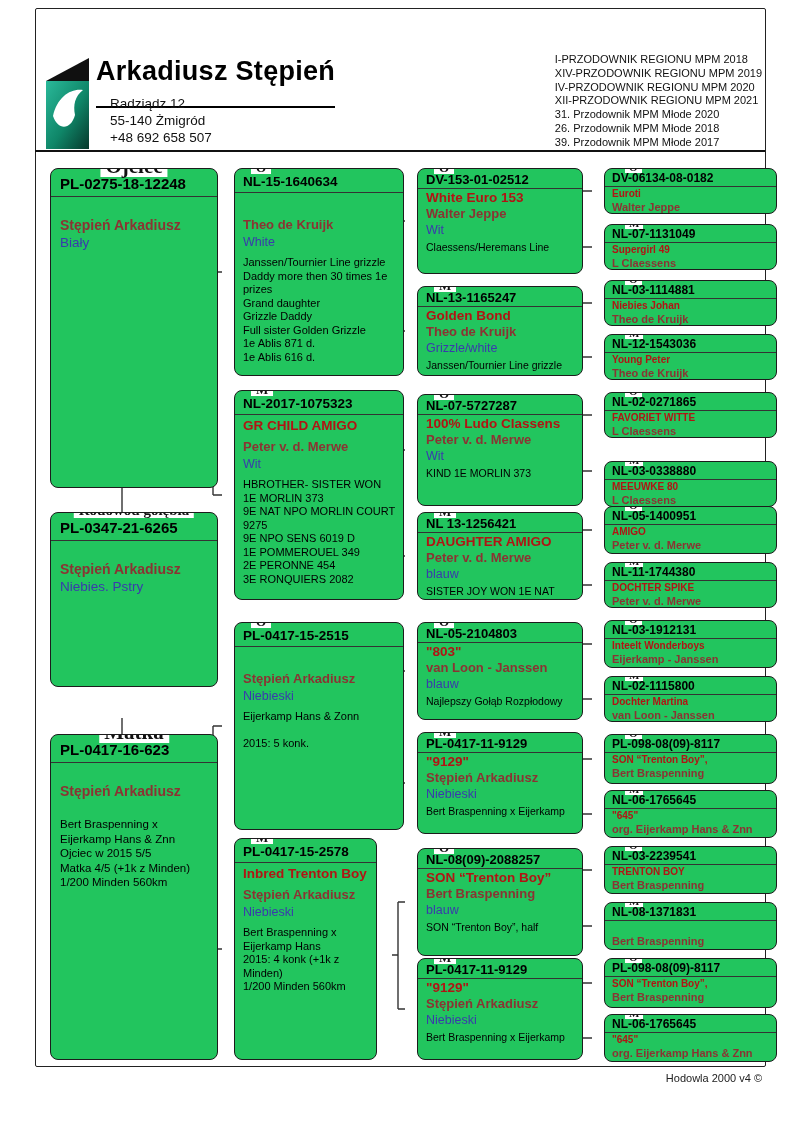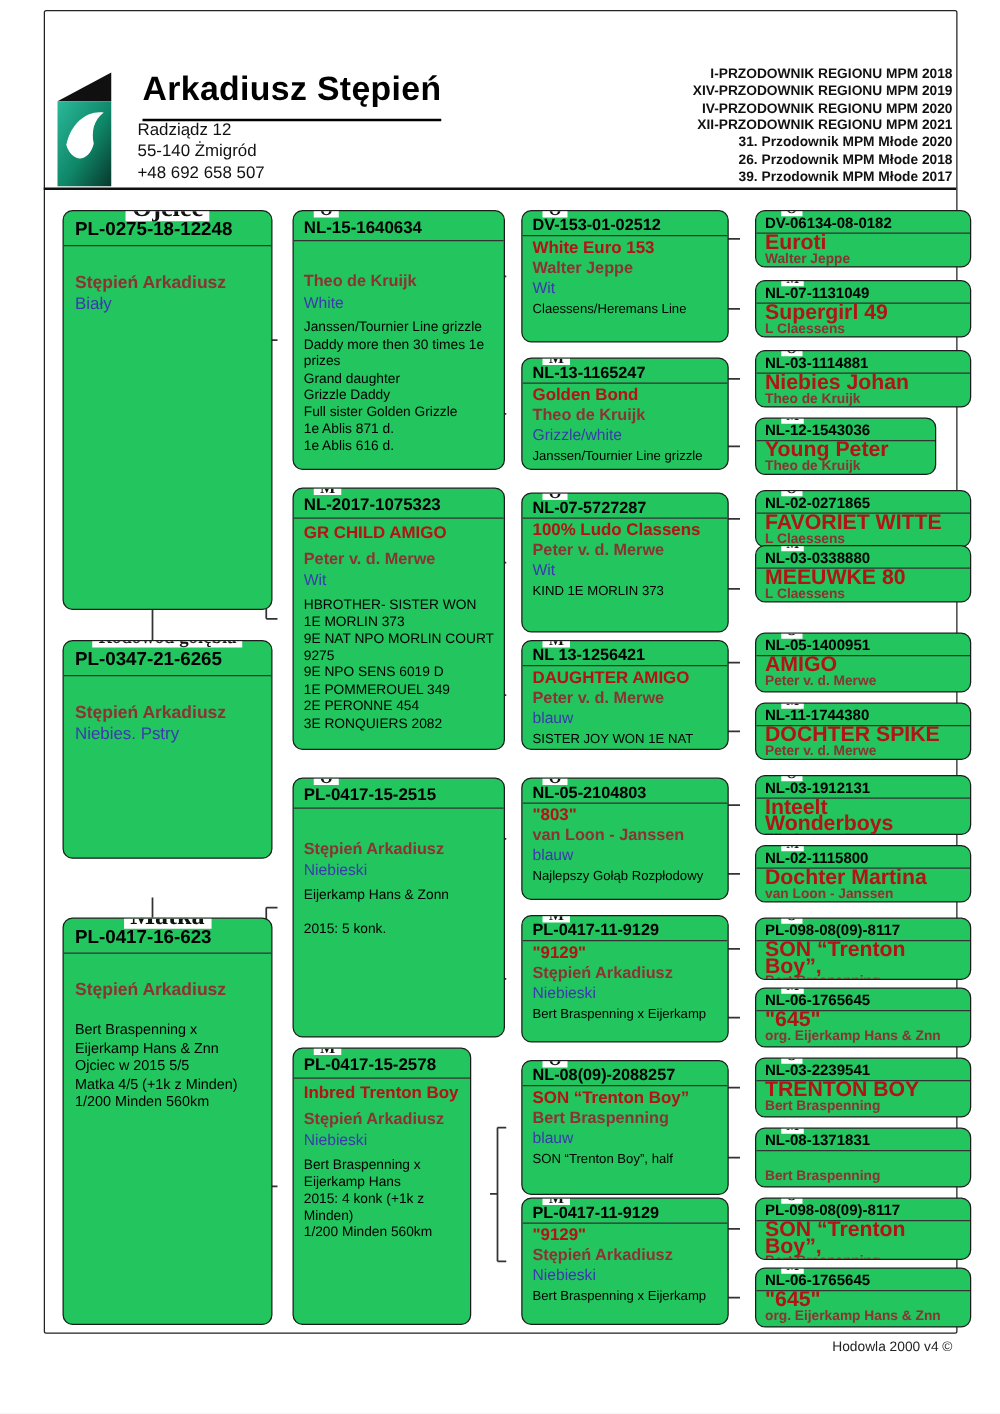--- a/index.html
+++ b/index.html
@@ -2,26 +2,26 @@
 <html><head>
 <meta charset="utf-8">
 <style>
   html,body{margin:0;padding:0;background:#e8e8e8;}
   .page{position:relative;width:800px;height:1131px;background:#ffffff;
         font-family:"Liberation Sans",sans-serif;color:#000;overflow:hidden;margin:0 auto;}
   .frame{position:absolute;left:35px;top:8px;width:729px;height:1057px;
          border:1.5px solid #222;border-radius:2px;}
   .hdr-divider{position:absolute;left:35px;top:150px;width:730px;border-top:2px solid #111;}
   .logo{position:absolute;left:44px;top:54px;}
-  .hdr-name{position:absolute;left:114px;top:56px;font-size:27px;font-weight:bold;
-            border-bottom:2.5px solid #000;padding-bottom:8px;letter-spacing:.3px;white-space:nowrap;}
+  .hdr-name{position:absolute;left:96px;top:56px;font-size:27px;font-weight:bold;
+            border-bottom:2.5px solid #000;padding-bottom:19px;letter-spacing:.3px;white-space:nowrap;}
   .hdr-address{position:absolute;left:110px;top:95px;font-size:13.5px;line-height:17px;
                color:#111;white-space:pre-line;}
-  .hdr-ach{position:absolute;right:38px;top:53px;font-size:11px;font-weight:bold;
-           line-height:13.8px;text-align:right;color:#111;white-space:pre-line;}
+  .hdr-ach{position:absolute;right:38px;top:53px;font-size:11px;font-weight:normal;
+           line-height:13.8px;text-align:left;color:#111;white-space:pre-line;}
   .footer{position:absolute;right:38px;top:1072px;font-size:11px;color:#222;}
 
   .pbox{position:absolute;border:1.6px solid #1c1c1c;border-radius:8px;background:#22c55e;
         box-sizing:border-box;overflow:hidden;margin-left:12px;}
   .legend{position:absolute;background:#fff;padding:0 5px;font-family:"Liberation Serif",serif;
           font-weight:bold;color:#111;line-height:1;}
   .legend.big{left:50%;transform:translateX(-50%);font-size:21px;top:-13px;white-space:nowrap;}
   .legend.mid{left:50%;transform:translateX(-50%);font-size:15px;top:-10px;white-space:nowrap;}
   .legend.om{left:16px;font-size:13px;top:-8px;}
   .g4 .legend.om{left:20px;font-size:11px;top:-7px;padding:0 4px;}
@@ -39,21 +39,21 @@
   .g1 .colorline{font-size:13.5px;padding-left:9px;}
   .g1 .notes{font-size:11.5px;line-height:14.5px;padding:18px 9px 0;}
 
   .g3 .ring{font-size:13px;padding:3px 8px 1px;}
   .g3 .name{padding:1px 8px 0;min-height:16px;}
   .g3 .owner{padding:0 8px;}
   .g3 .colorline{padding:1px 8px 0;}
   .g3 .notes{font-size:10.5px;padding:3px 8px 0;}
 
   .g4 .ring{font-size:12px;padding:3px 7px 1px;line-height:13px;border-bottom-width:1px;}
-  .g4 .name{font-size:17px;padding:1px 7px 0;min-height:13px;line-height:12.5px;}
+  .g4 .name{font-size:10px;padding:1px 7px 0;min-height:13px;line-height:12.5px;}
   .g4 .owner{font-size:11px;padding:0 7px;line-height:12px;}
 
   .connectors{position:absolute;left:0;top:0;pointer-events:none;}
 </style>
 </head>
 <body>
 
 <div class="page">
   <div class="frame"></div>
 
@@ -264,33 +264,33 @@
     <div class="ring">NL-07-1131049</div>
     <div class="name">Supergirl 49</div>
     <div class="owner">L Claessens</div>
   </div>
   <div class="pbox g4" style="left:592px;top:280px;width:173px;height:46px">
     <span class="legend om">O</span>
     <div class="ring">NL-03-1114881</div>
     <div class="name">Niebies Johan</div>
     <div class="owner">Theo de Kruijk</div>
   </div>
-  <div class="pbox g4" style="left:592px;top:334px;width:145px;height:46px">
+  <div class="pbox g4" style="left:592px;top:334px;width:173px;height:46px">
     <span class="legend om">M</span>
     <div class="ring">NL-12-1543036</div>
     <div class="name">Young Peter</div>
     <div class="owner">Theo de Kruijk</div>
   </div>
   <div class="pbox g4" style="left:592px;top:392px;width:173px;height:46px">
     <span class="legend om">O</span>
     <div class="ring">NL-02-0271865</div>
     <div class="name">FAVORIET WITTE</div>
     <div class="owner">L Claessens</div>
   </div>
-  <div class="pbox g4" style="left:592px;top:436px;width:173px;height:46px">
+  <div class="pbox g4" style="left:592px;top:461px;width:173px;height:46px">
     <span class="legend om">M</span>
     <div class="ring">NL-03-0338880</div>
     <div class="name">MEEUWKE 80</div>
     <div class="owner">L Claessens</div>
   </div>
   <div class="pbox g4" style="left:592px;top:506px;width:173px;height:48px">
     <span class="legend om">O</span>
     <div class="ring">NL-05-1400951</div>
     <div class="name">AMIGO</div>
     <div class="owner">Peter v. d. Merwe</div>

